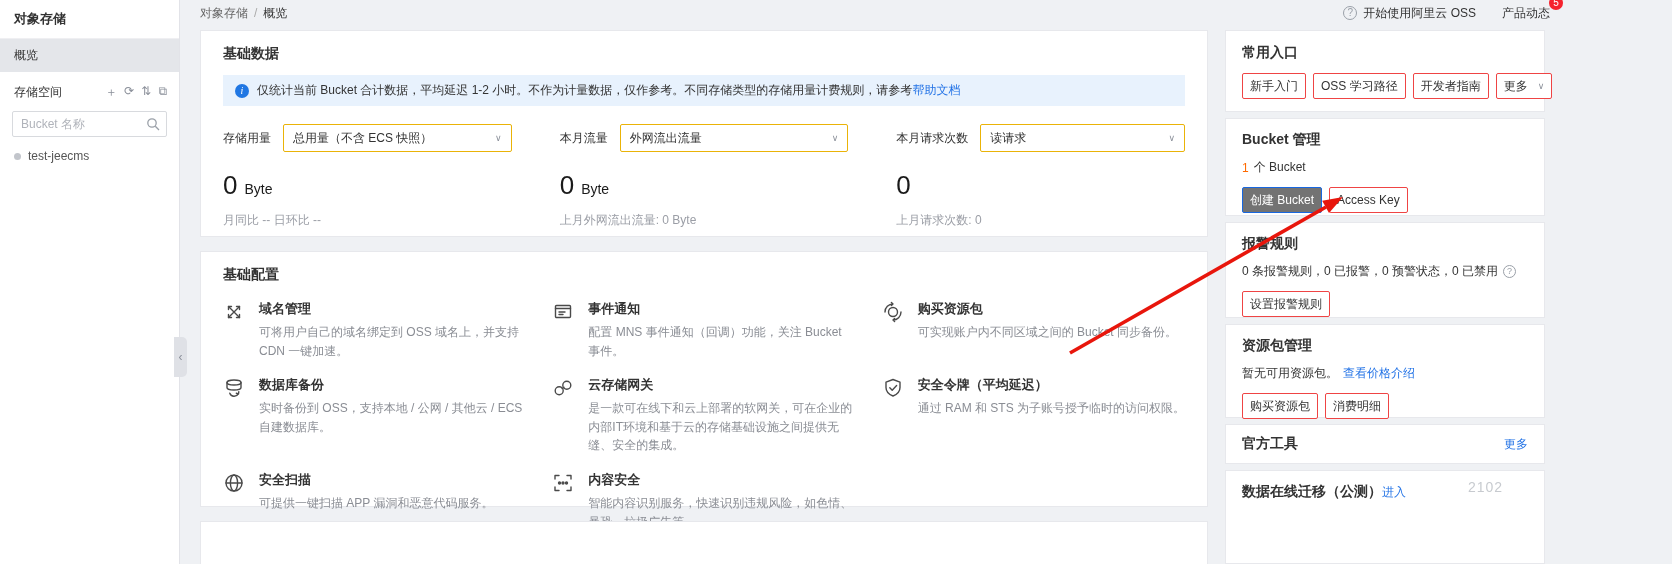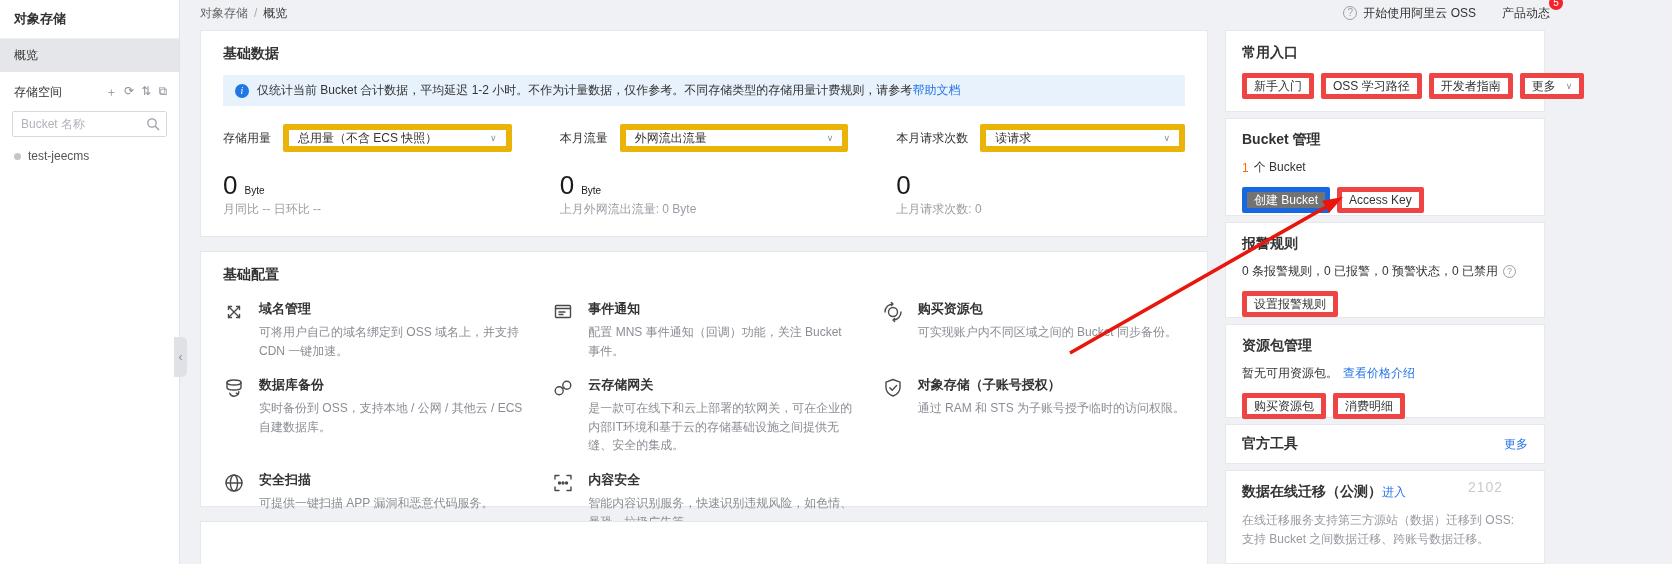--- a/index.html
+++ b/index.html
@@ -51,42 +51,42 @@
   #card-sliver { left:200px; top:521px; width:1008px; height:80px; }
 
   .notice { margin-top:12px; background:#e8f2fd; padding:7px 12px; display:flex; align-items:center; gap:8px; color:#333; }
   .info-icon { width:14px; height:14px; flex:0 0 14px; border-radius:50%; background:#2077e3; color:#fff; font-size:10px; font-style:italic; font-family:"Liberation Serif",serif; display:inline-flex; align-items:center; justify-content:center; line-height:1; }
   .link { color:#2373e6; cursor:pointer; }
 
   .stats { display:flex; gap:48px; margin-top:18px; }
   .stat { flex:1; min-width:0; }
   .stat-head { display:flex; align-items:center; gap:12px; }
   .stat-label { white-space:nowrap; color:#333; }
-  .select { flex:1; height:28px; border:6px solid #eab308; border-radius:2px; background:#fff; display:flex; align-items:center; justify-content:space-between; padding:0 9px; cursor:pointer; color:#333; }
+  .select { flex:1; height:28px; border:1px solid #eab308; border-radius:2px; background:#fff; display:flex; align-items:center; justify-content:space-between; padding:0 9px; cursor:pointer; color:#333; }
   .chev { color:#8a8f99; font-size:9px; margin-left:6px; }
   .stat-value { margin-top:18px; font-size:26px; color:#1a1a1a; display:flex; align-items:baseline; gap:7px; }
-  .stat-unit { font-size:10px; color:#1a1a1a; }
-  .stat-sub { margin-top:0; color:#9b9ea6; }
+  .stat-unit { font-size:14px; color:#1a1a1a; }
+  .stat-sub { margin-top:11px; color:#9b9ea6; }
 
   .features { margin-top:16px; display:grid; grid-template-columns:repeat(3,1fr); column-gap:26px; row-gap:16px; }
   .feature { display:flex; gap:12px; }
   .f-icon { width:24px; flex:0 0 24px; padding-top:1px; }
   .f-icon svg { stroke:#4a4a4a; fill:none; stroke-width:1.4; stroke-linecap:round; stroke-linejoin:round; }
   .f-title { font-size:13px; font-weight:bold; color:#333; margin-bottom:5px; cursor:pointer; }
   .f-desc { color:#8a8d94; line-height:1.55; }
 
   
   #card-quick { left:1225px; top:30px; width:320px; height:82px; padding:13px 16px; }
   #card-bucket { left:1225px; top:118px; width:320px; height:98px; padding:12px 16px; }
   #card-alarm { left:1225px; top:222px; width:320px; height:96px; padding:12px 16px; }
   #card-resource { left:1225px; top:324px; width:320px; height:94px; padding:12px 16px; }
   #card-tools { left:1225px; top:424px; width:320px; height:40px; padding:0 16px; display:flex; align-items:center; justify-content:space-between; }
   #card-migration { left:1225px; top:470px; width:320px; height:94px; padding:12px 16px; }
 
-  .btn { display:inline-flex; align-items:center; justify-content:center; gap:4px; height:26px; padding:0 7px; background:#fff; border:5px solid #ef4444; border-radius:2px; font-size:12px; color:#333; cursor:pointer; white-space:nowrap; }
+  .btn { display:inline-flex; align-items:center; justify-content:center; gap:4px; height:26px; padding:0 7px; background:#fff; border:1px solid #ef4444; border-radius:2px; font-size:12px; color:#333; cursor:pointer; white-space:nowrap; }
   .btn-primary { background:#737373; border-color:#1767e0; color:#fff; }
   .btn-row { margin-top:11px; display:flex; gap:7px; }
   .panel-line { margin-top:10px; color:#333; display:flex; align-items:center; gap:5px; flex-wrap:nowrap; white-space:nowrap; }
   .count-hl { color:#ff6a00; }
   .q-icon-sm { width:13px; height:13px; border:1px solid #9aa0a8; color:#9aa0a8; border-radius:50%; font-size:9px; display:inline-flex; align-items:center; justify-content:center; line-height:1; flex:0 0 13px; cursor:pointer; }
   .card-head-row { display:flex; align-items:center; justify-content:flex-start; }
   .mig-desc { margin-top:10px; color:#979aa1; line-height:1.6; }
 
   
   .annotation-arrow { position:absolute; left:1000px; top:180px; width:400px; height:200px; pointer-events:none; z-index:60; }
@@ -274,21 +274,21 @@
     </div>
 
     <div class="feature">
       <span class="f-icon">
         <svg width="22" height="22" viewBox="0 0 22 22">
             <path d="M11 2.5l7 2.6v5.4c0 4.2-2.9 6.9-7 8.5-4.1-1.6-7-4.3-7-8.5V5.1z"></path>
             <path d="M7.8 10.8l2.4 2.4 4.4-4.6"></path>
           </svg>
       </span>
       <span>
-        <div class="f-title">对象存储（子账号授权）</div>
+        <div class="f-title">安全令牌（平均延迟）</div>
         <div class="f-desc">通过 RAM 和 STS 为子账号授予临时的访问权限。</div>
       </span>
     </div>
 
     <div class="feature">
       <span class="f-icon">
         <svg width="22" height="22" viewBox="0 0 22 22">
             <circle cx="11" cy="11" r="8"></circle>
             <ellipse cx="11" cy="11" rx="3.6" ry="8"></ellipse>
             <path d="M3 11h16"></path>
@@ -387,21 +387,20 @@
 <section class="card" id="card-tools">
   <span class="card-title">官方工具</span>
   <span class="link">更多</span>
 </section>
 
 <section class="card" id="card-migration">
   <div class="card-head-row">
     <span class="card-title">数据在线迁移（公测）</span>
     <span class="link">进入</span>
   </div>
-  <div class="mig-desc">在线迁移服务支持第三方源站（数据）迁移到 OSS: 支持 Bucket 之间数据迁移、跨账号数据迁移。</div>
 </section>
 
 <span class="watermark">2102</span>
 
 <svg class="annotation-arrow" viewBox="1000 180 400 200">
   <line x1="1070" y1="353" x2="1326" y2="207" stroke="#e8160c" stroke-width="3.6"></line>
   <polygon points="1343,197 1329,212.9 1322.2,200.7" fill="#e8160c"></polygon>
 </svg>
 
 </body></html>

